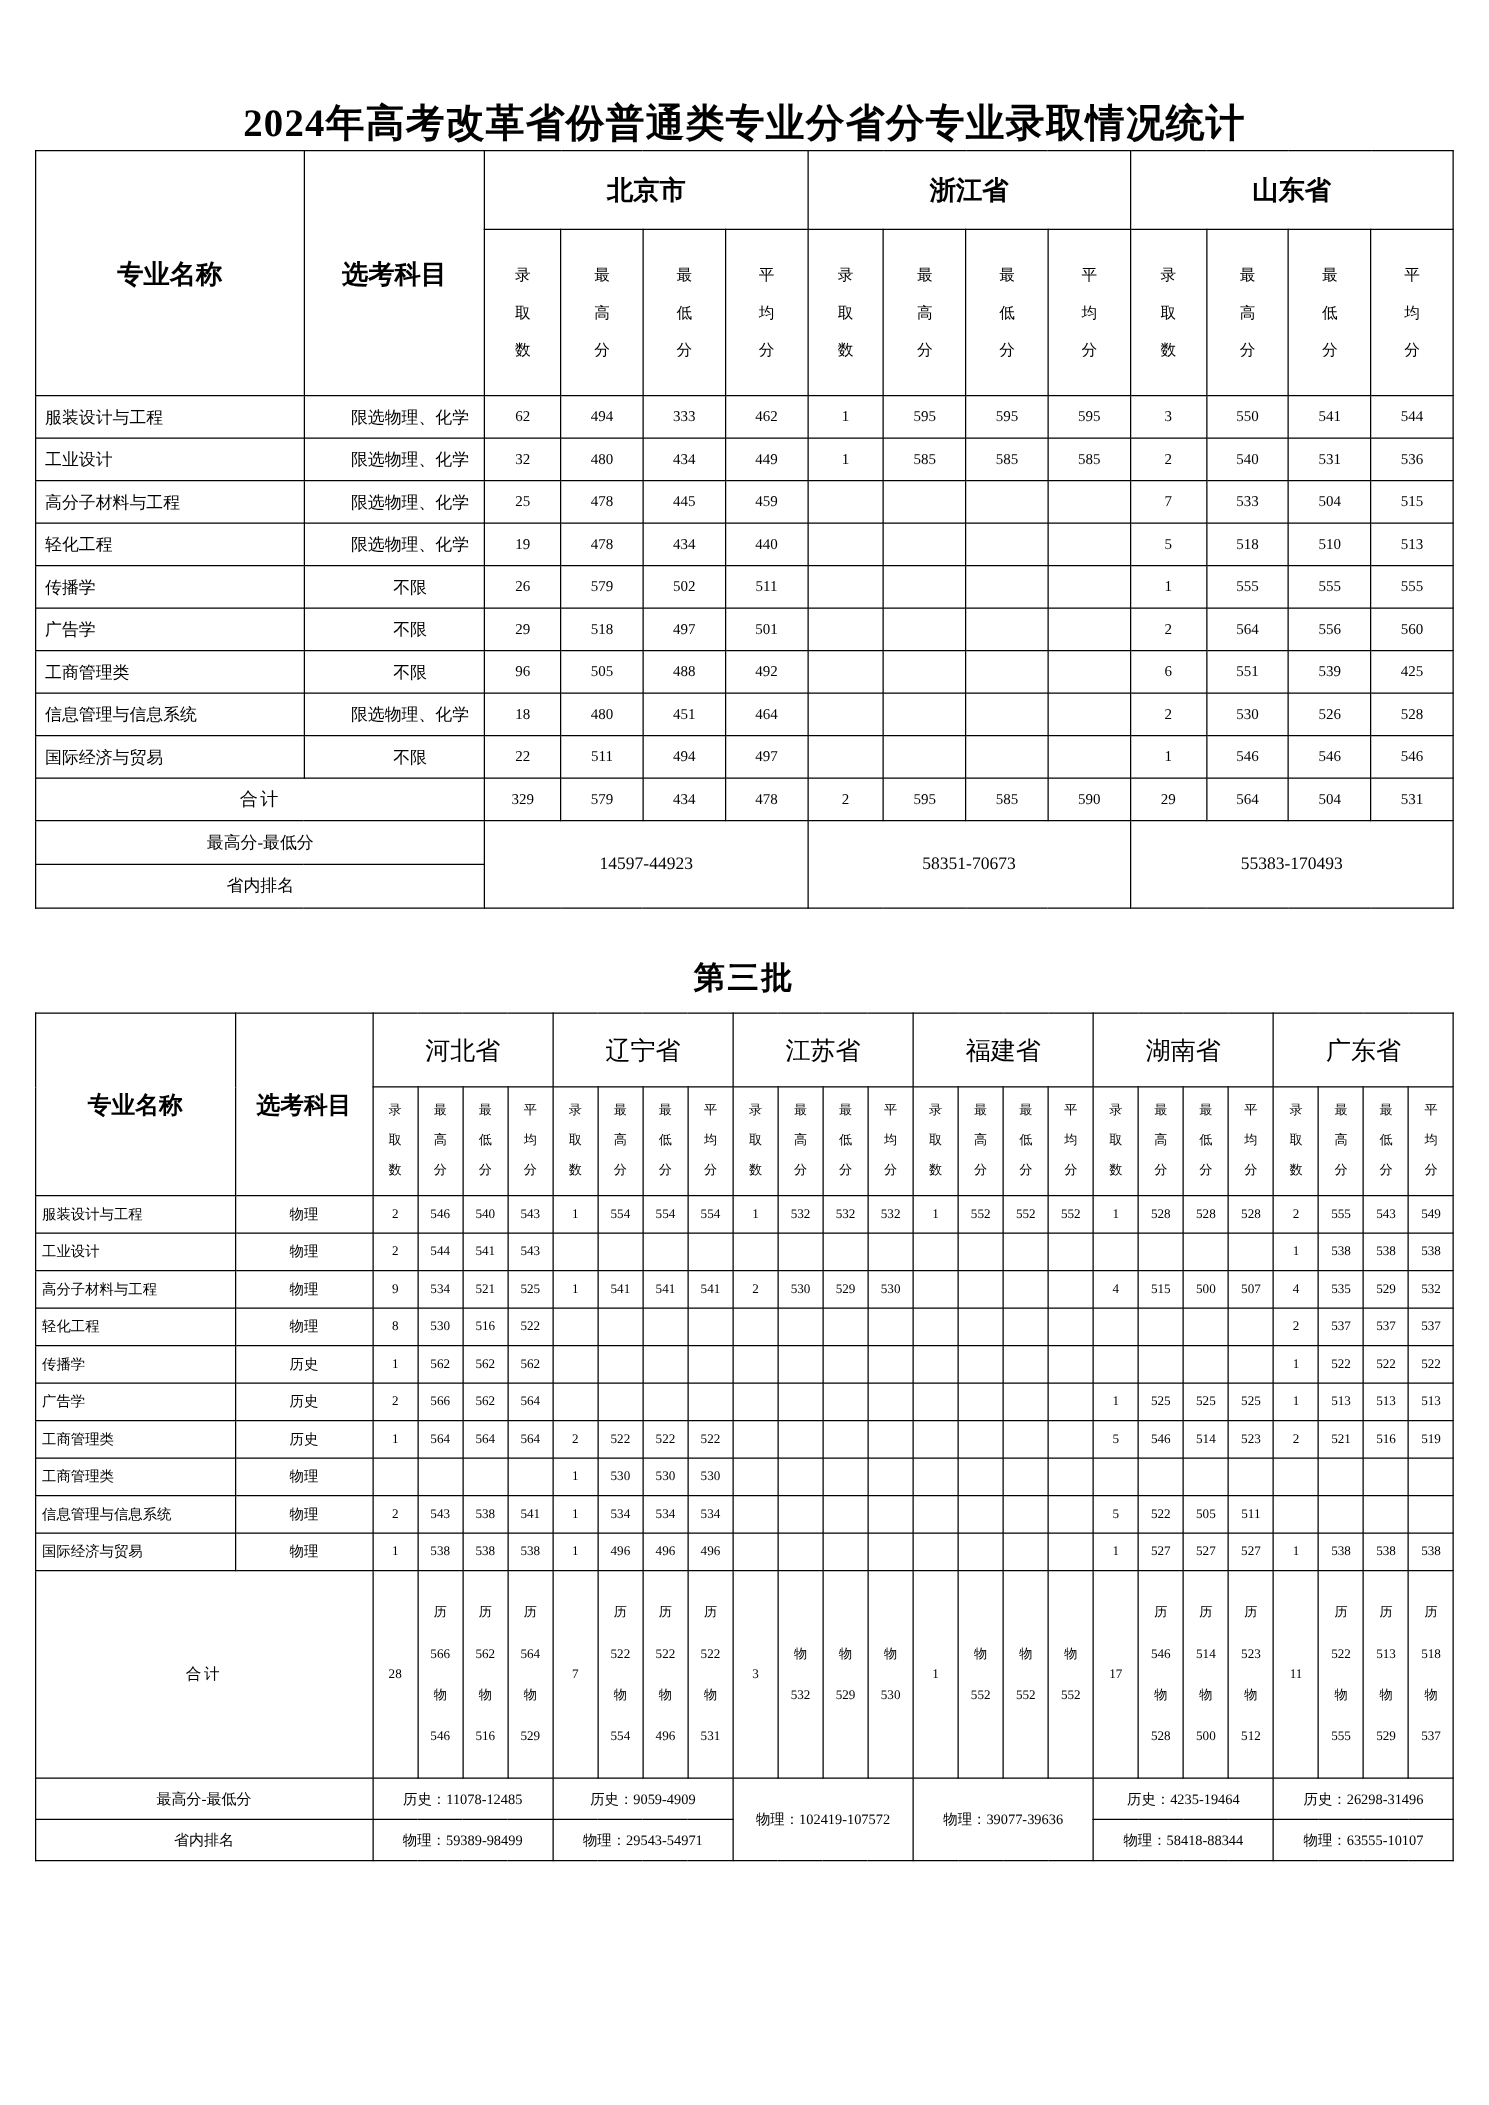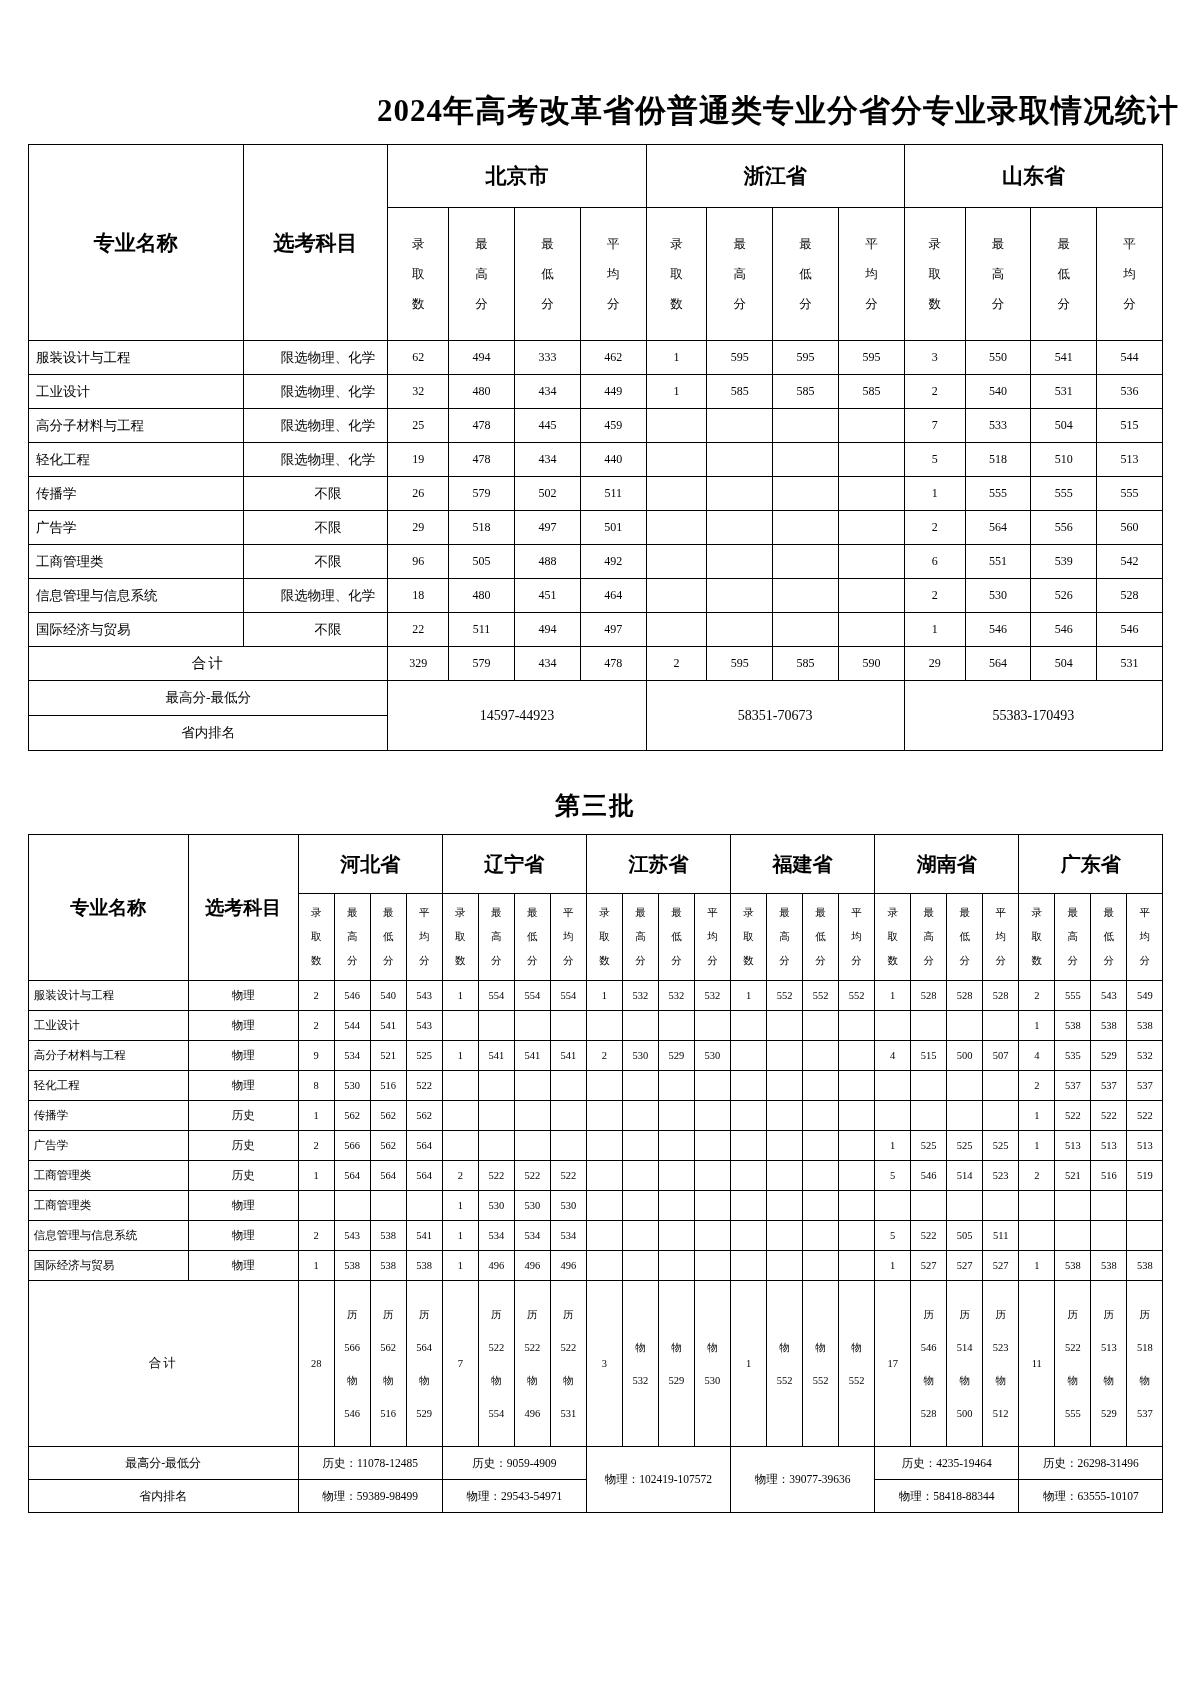--- a/index.html
+++ b/index.html
@@ -6,22 +6,22 @@
   body{
     width:1191px; height:1684px;
     background:#ffffff;
     font-family:"Liberation Serif","DejaVu Serif",serif;
     color:#000;
     -webkit-font-smoothing:none;
   }
   .page{width:1191px;height:1684px;position:relative;box-sizing:border-box;padding:0;}
   h1.doc-title{
     font-family:"Liberation Serif",serif;
-    font-size:31px; font-weight:bold; text-align:right;
-    margin:12px; padding-top:78px; letter-spacing:1px;
+    font-size:31px; font-weight:bold; text-align:center;
+    margin:0; padding-top:78px; letter-spacing:1px;
   }
   .batch-title{
     font-family:"Liberation Serif",serif;
     font-size:25px; font-weight:bold; text-align:center;
     margin:0; padding-top:26px; padding-bottom:12px; letter-spacing:2px;
   }
   table{
     border-collapse:collapse;
     table-layout:fixed;
     margin:0 auto;
@@ -43,21 +43,21 @@
   #t1 .vtext{font-size:12.5px;line-height:30px;height:132px;}
   #t1 .vtext span{display:block;}
   #t1 td.major{font-size:13.5px;text-align:left;padding-left:7px;height:33px;}
   #t1 td.subj{font-size:13.5px;height:33px;padding-left:25px;}
   #t1 td.num{font-size:12px;height:33px;}
   #t1 td.sum-label{font-size:14.5px;height:33px;letter-spacing:2px;}
   #t1 td.foot-label{font-size:13.5px;height:34px;}
   #t1 td.foot-val{font-size:14px;}
   
   #t2{width:1135px;}
-  #t2 .prov-head{font-size:20px;font-weight:bold;height:58px;}
+  #t2 .prov-head{font-size:20px;font-weight:normal;height:58px;}
   #t2 .corner{font-size:19px;font-weight:bold;}
   #t2 .vtext{font-size:10.5px;line-height:24px;height:86px;}
   #t2 .vtext span{display:block;}
   #t2 td.major{font-size:11.5px;text-align:left;padding-left:5px;height:29px;}
   #t2 td.subj{font-size:11.5px;height:29px;}
   #t2 td.num{font-size:10.5px;height:29px;}
   #t2 td.sum-label{font-size:12.5px;letter-spacing:2px;}
   #t2 td.sumcell{font-size:10.5px;line-height:33px;height:165px;}
   #t2 td.sumcell span{display:block;}
   #t2 td.foot-label{font-size:12px;height:32px;}
@@ -263,21 +263,21 @@
           <td class="num">505</td>
           <td class="num">488</td>
           <td class="num">492</td>
           <td class="num"></td>
           <td class="num"></td>
           <td class="num"></td>
           <td class="num"></td>
           <td class="num">6</td>
           <td class="num">551</td>
           <td class="num">539</td>
-          <td class="num">542</td>
+          <td class="num">425</td>
         </tr>
         <tr>
           <td class="major">信息管理与信息系统</td>
           <td class="subj">限选物理、化学</td>
           <td class="num">18</td>
           <td class="num">480</td>
           <td class="num">451</td>
           <td class="num">464</td>
           <td class="num"></td>
           <td class="num"></td>

